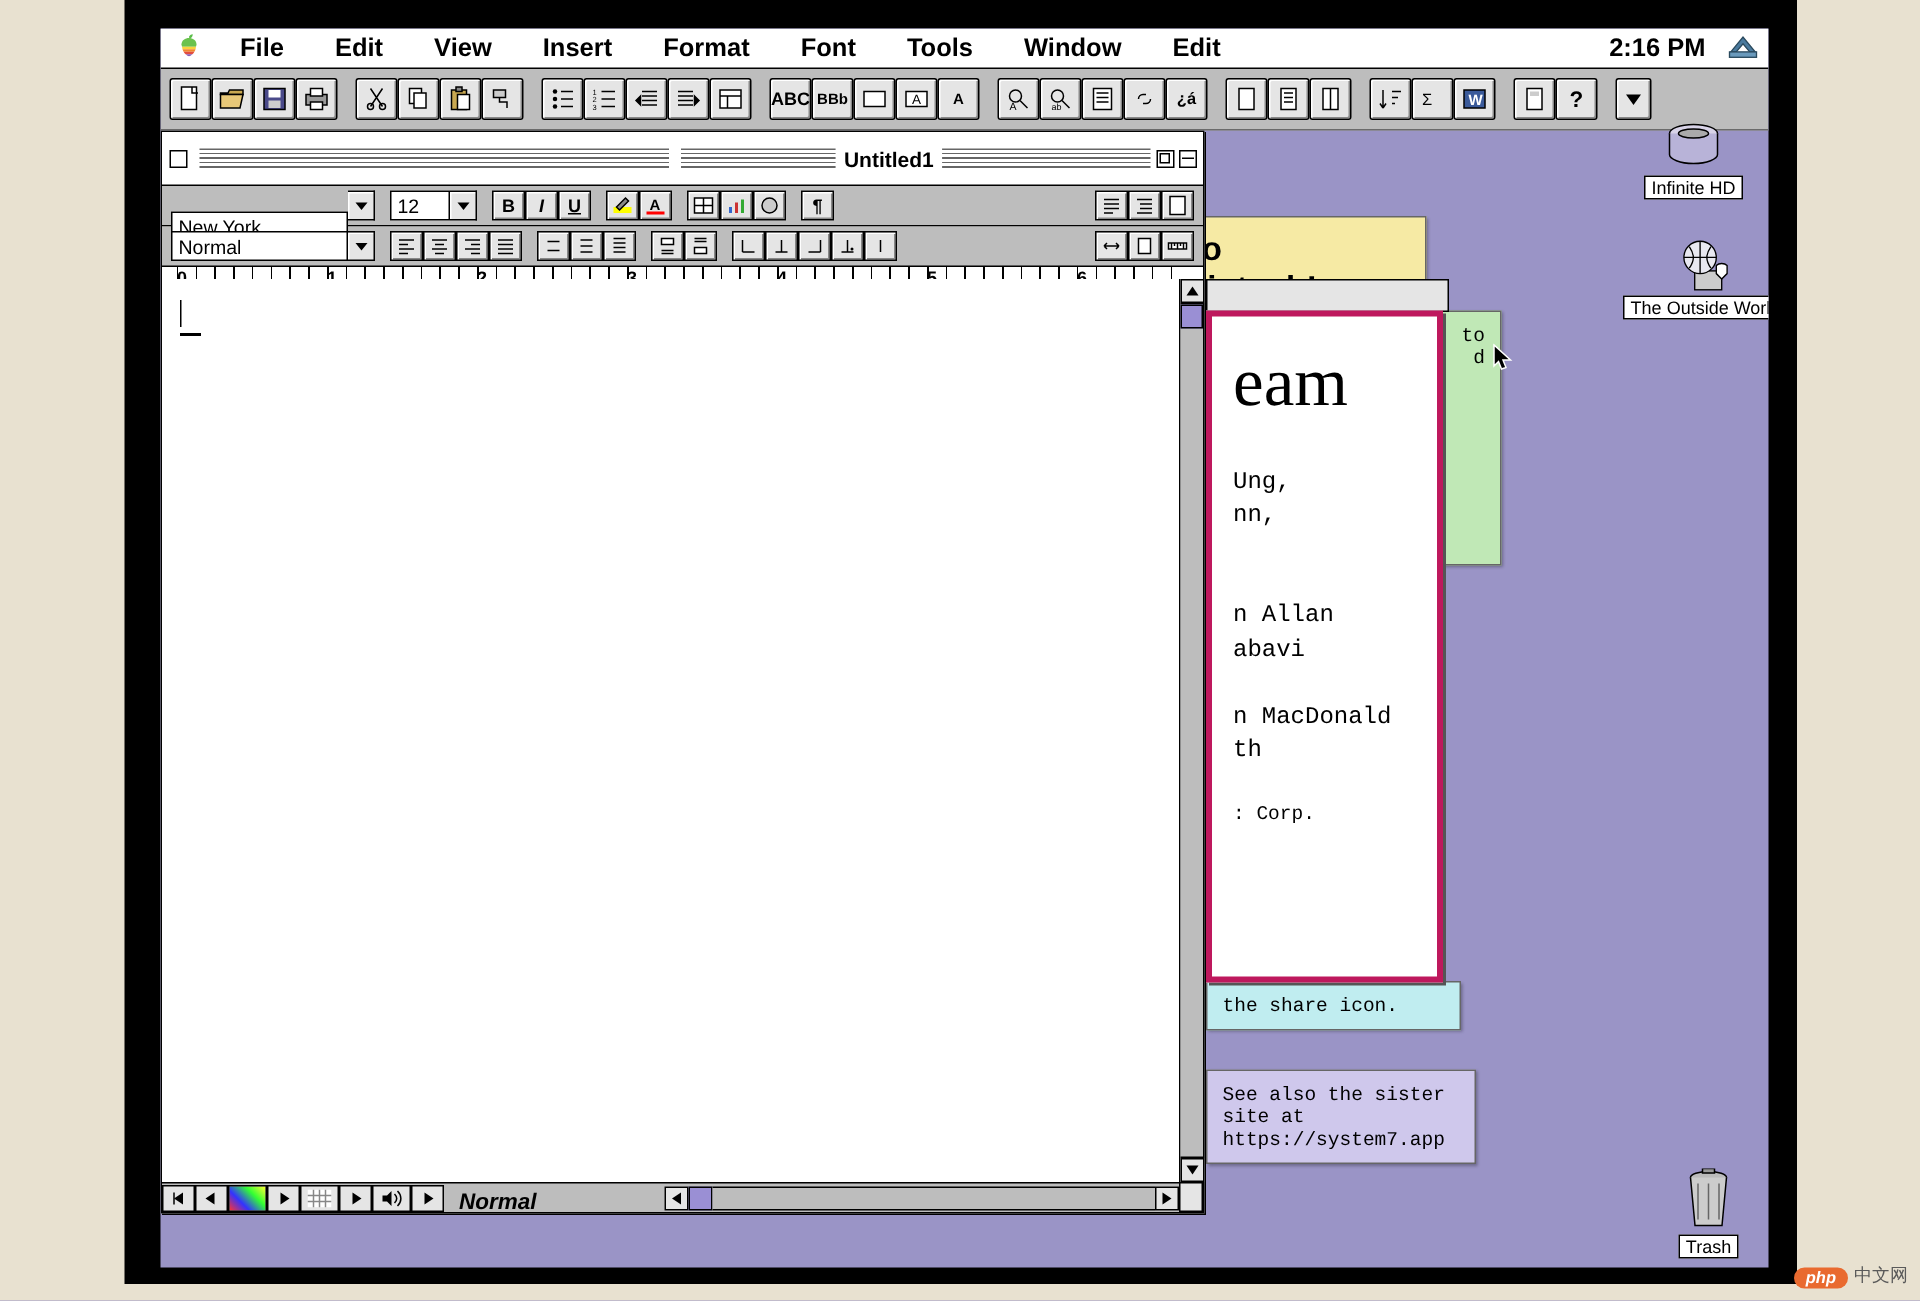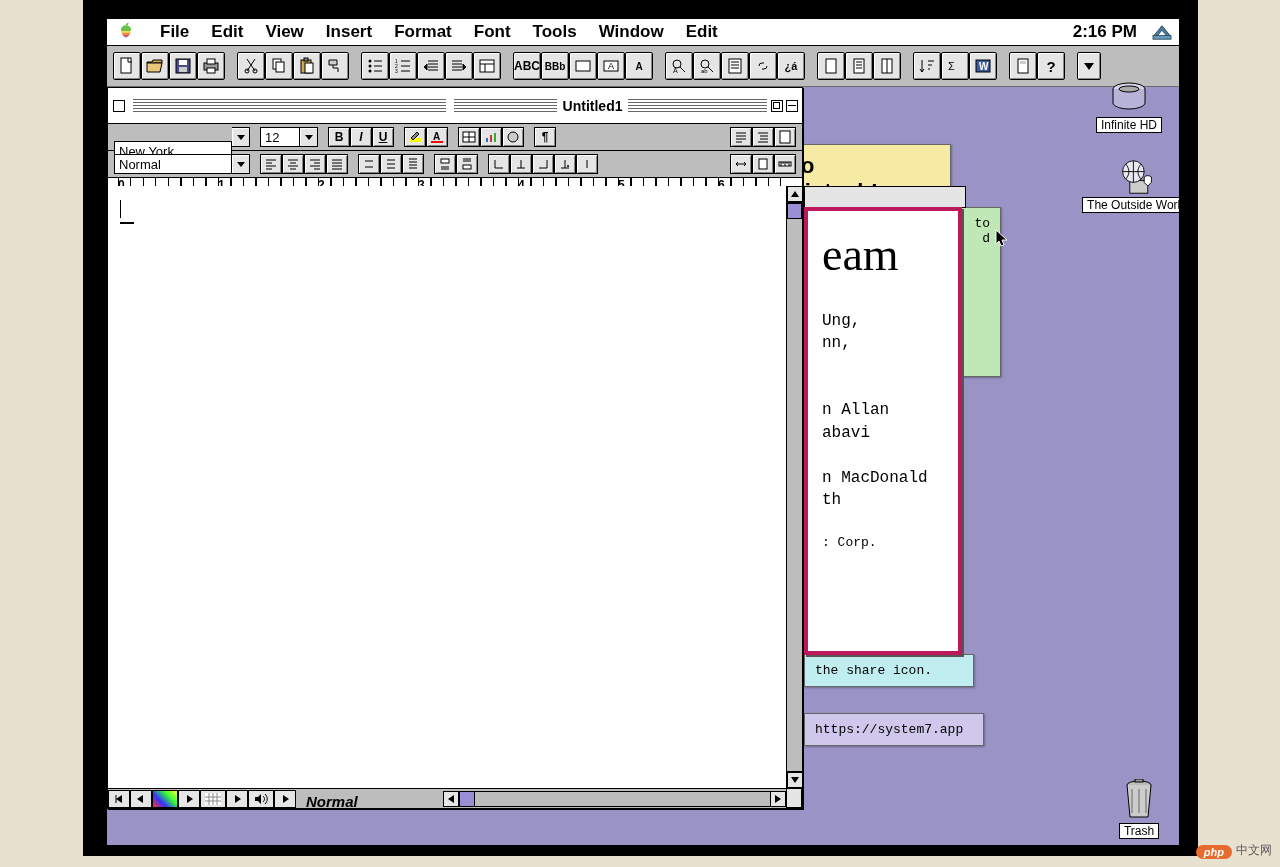--- a/index.html
+++ b/index.html
@@ -46,23 +46,23 @@
   .menubar{
     position:absolute;left:0;top:0;right:0;
     height:27px;
     background:var(--menu-bg);
     border-bottom:1px solid #000;
     display:flex;align-items:center;
     padding:0 6px 0 8px;
     font-size:17px;font-weight:bold;
   }
   .menubar .apple{width:22px;height:20px;margin-right:12px;}
-  .menubar .menu-left{display:flex;gap:0;}
+  .menubar .menu-left{display:flex;gap:12px;}
   .menubar .menu-left span{padding:0 11px;cursor:default;}
-  .menubar .menu-right{margin-left:auto;display:flex;align-items:center;gap:10px;}
+  .menubar .menu-right{margin-left:auto;display:flex;gap:10px;}
   .menubar .clock{padding:0 4px;}
   .menubar .keycaps{width:22px;height:18px;}
 
   
   .apptoolbar{
     position:absolute;left:0;top:27px;right:0;
     height:41px;
     background:var(--chrome);
     border-bottom:1px solid var(--chrome-dark);
     display:flex;align-items:center;
@@ -527,20 +527,21 @@
       <div class="big"><span>Macintosh!</span></div>
     </div>
     <div class="sticky green" style="left:754px;top:188px;width:140px;height:170px;">
       <div style="text-align:right;"><span>to</span></div>
       <div style="text-align:right;"><span>d</span></div>
     </div>
     <div class="sticky cyan" style="left:697px;top:635px;width:170px;">
       <div><span>the share icon.</span></div>
     </div>
     <div class="sticky lav" style="left:697px;top:694px;width:180px;">
+      <div><span>See also the sister site at</span></div>
       <div><span>https://system7.app</span></div>
     </div>
 
     <div class="about-title-strip" style="left:697px;top:167px;width:162px;height:22px;"></div>
     <div class="about-panel" style="left:697px;top:188px;width:158px;height:448px;">
       <div class="h">eam</div>
       <br>
       <div>Ung,</div>
       <div>nn,</div>
       <br><br>

